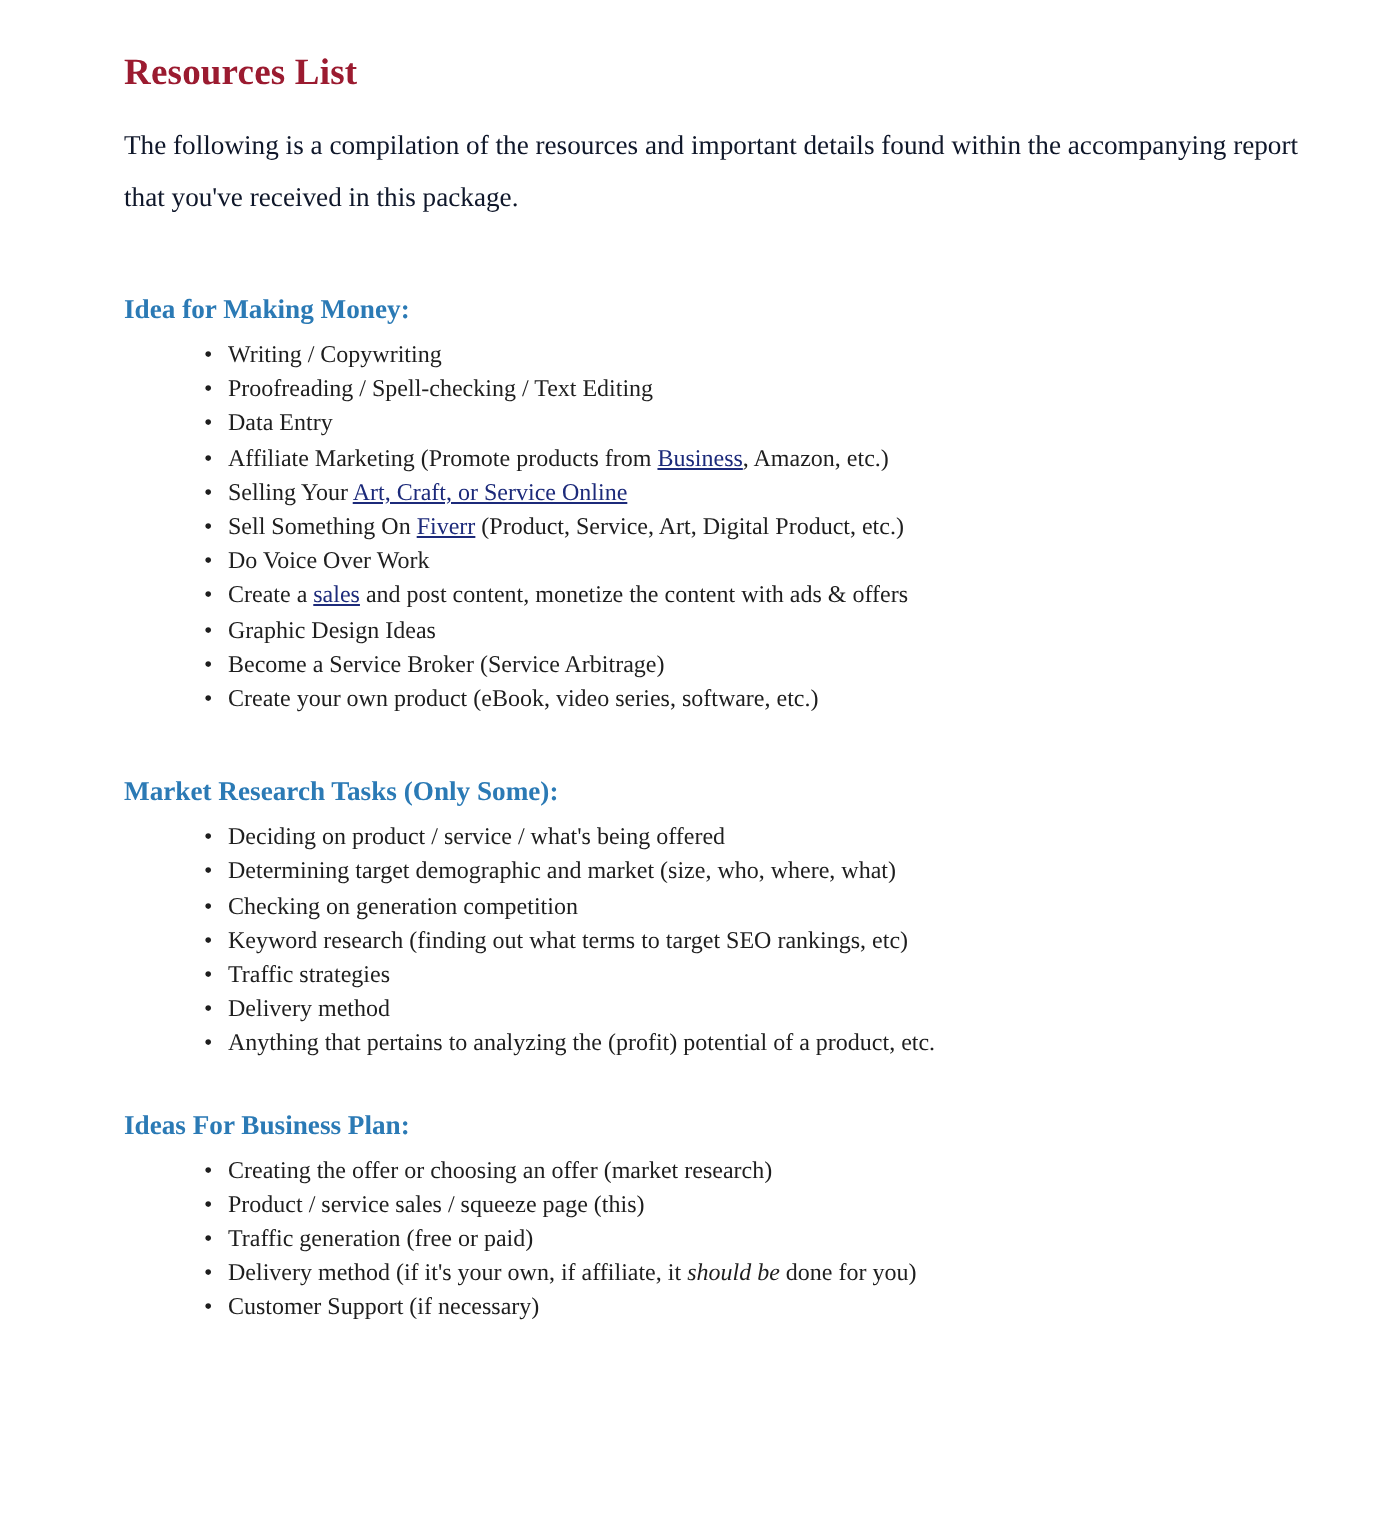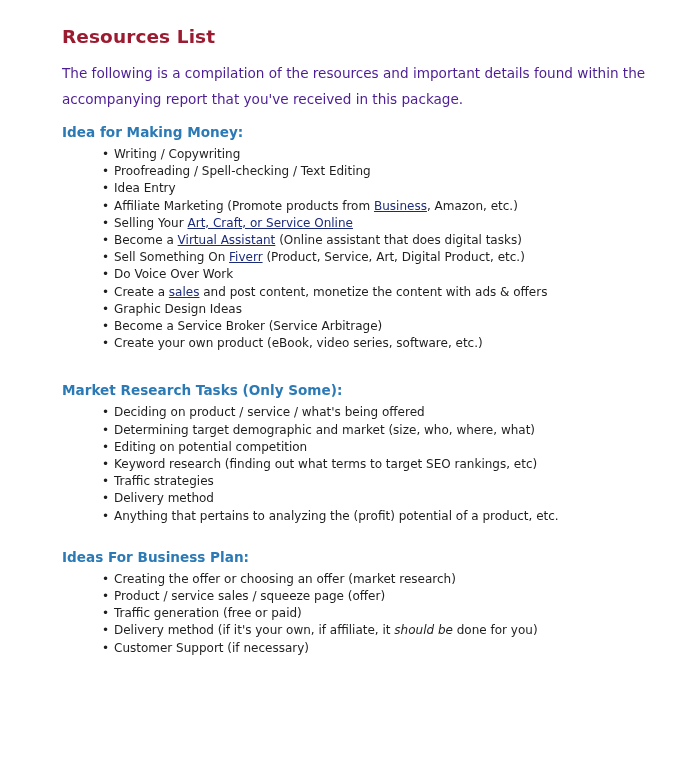--- a/index.html
+++ b/index.html
@@ -1,85 +1,84 @@
 <!DOCTYPE html>
 <html><head>
   <meta charset="utf-8">
   <style>
     html, body { margin: 0; padding: 0; background: #ffffff; }
     body {
       width: 698px; height: 766px; position: relative; overflow: hidden;
       font-family: "DejaVu Sans", sans-serif; color: #1a1a1a;
     }
-    .page { position: absolute; left: 62px; top: 24px; width: 600px; }
+    .page { position: absolute; left: 62px; top: 24px; width: 600px; font-family: Liberation Serif, serif; }
     h1 {
       margin: 0; font-size: 18.5px; font-weight: bold; color: #9b1b30;
       letter-spacing: 0.1px; line-height: 26px;
     }
     .intro {
-      margin: 10px 0 0 0; font-size: 13.6px; line-height: 26px; color: #4c1d95;
+      margin: 10px 0 0 0; font-size: 13.6px; line-height: 26px; color: #0f172a;
     }
     h2 {
       margin: 0; font-size: 13.6px; font-weight: bold; color: #2b7ab5;
       line-height: 20px;
     }
     ul {
       list-style: none; margin: 4px 0 0 0; padding: 0 0 0 40px;
     }
     li {
       font-size: 12px; line-height: 17.2px; color: #1e1e1e; white-space: nowrap;
     }
     li .bullet { display: inline-block; width: 12px; }
     a { color: #1c2a7a; text-decoration: underline; }
     em { font-style: italic; }
-    .sec1 { margin-top: 10px; }
+    .sec1 { margin-top: 33px; }
     .sec2 { margin-top: 28px; }
     .sec3 { margin-top: 22px; }
   </style>
 </head>
 <body>
 
 <div class="page">
   <h1>Resources List</h1>
   <p class="intro">The following is a compilation of the resources and important details found within the accompanying report that you've received in this package.</p>
 
   <div class="section sec1">
     <h2>Idea for Making Money:</h2>
     <ul>
         <li><span class="bullet">•</span><span>Writing / Copywriting</span></li>
         <li><span class="bullet">•</span><span>Proofreading / Spell-checking / Text Editing</span></li>
-        <li><span class="bullet">•</span><span>Idea Entry</span></li>
+        <li><span class="bullet">•</span><span>Data Entry</span></li>
         <li><span class="bullet">•</span><span>Affiliate Marketing (Promote products from </span><a href="#">Business</a><span>, Amazon, etc.)</span></li>
         <li><span class="bullet">•</span><span>Selling Your </span><a href="#">Art, Craft, or Service Online</a></li>
-        <li><span class="bullet">•</span><span>Become a </span><a href="#">Virtual Assistant</a><span> (Online assistant that does digital tasks)</span></li>
         <li><span class="bullet">•</span><span>Sell Something On </span><a href="#">Fiverr</a><span> (Product, Service, Art, Digital Product, etc.)</span></li>
         <li><span class="bullet">•</span><span>Do Voice Over Work</span></li>
         <li><span class="bullet">•</span><span>Create a </span><a href="#">sales</a><span> and post content, monetize the content with ads &amp; offers</span></li>
         <li><span class="bullet">•</span><span>Graphic Design Ideas</span></li>
         <li><span class="bullet">•</span><span>Become a Service Broker (Service Arbitrage)</span></li>
         <li><span class="bullet">•</span><span>Create your own product (eBook, video series, software, etc.)</span></li>
       </ul>
   </div>
 
   <div class="section sec2">
     <h2>Market Research Tasks (Only Some):</h2>
     <ul>
         <li><span class="bullet">•</span><span>Deciding on product / service / what's being offered</span></li>
         <li><span class="bullet">•</span><span>Determining target demographic and market (size, who, where, what)</span></li>
-        <li><span class="bullet">•</span><span>Editing on potential competition</span></li>
+        <li><span class="bullet">•</span><span>Checking on generation competition</span></li>
         <li><span class="bullet">•</span><span>Keyword research (finding out what terms to target SEO rankings, etc)</span></li>
         <li><span class="bullet">•</span><span>Traffic strategies</span></li>
         <li><span class="bullet">•</span><span>Delivery method</span></li>
         <li><span class="bullet">•</span><span>Anything that pertains to analyzing the (profit) potential of a product, etc.</span></li>
       </ul>
   </div>
 
   <div class="section sec3">
     <h2>Ideas For Business Plan:</h2>
     <ul>
         <li><span class="bullet">•</span><span>Creating the offer or choosing an offer (market research)</span></li>
-        <li><span class="bullet">•</span><span>Product / service sales / squeeze page (offer)</span></li>
+        <li><span class="bullet">•</span><span>Product / service sales / squeeze page (this)</span></li>
         <li><span class="bullet">•</span><span>Traffic generation (free or paid)</span></li>
         <li><span class="bullet">•</span><span>Delivery method (if it's your own, if affiliate, it </span><em>should be</em><span> done for you)</span></li>
         <li><span class="bullet">•</span><span>Customer Support (if necessary)</span></li>
       </ul>
   </div>
 </div>
 
 </body></html>

